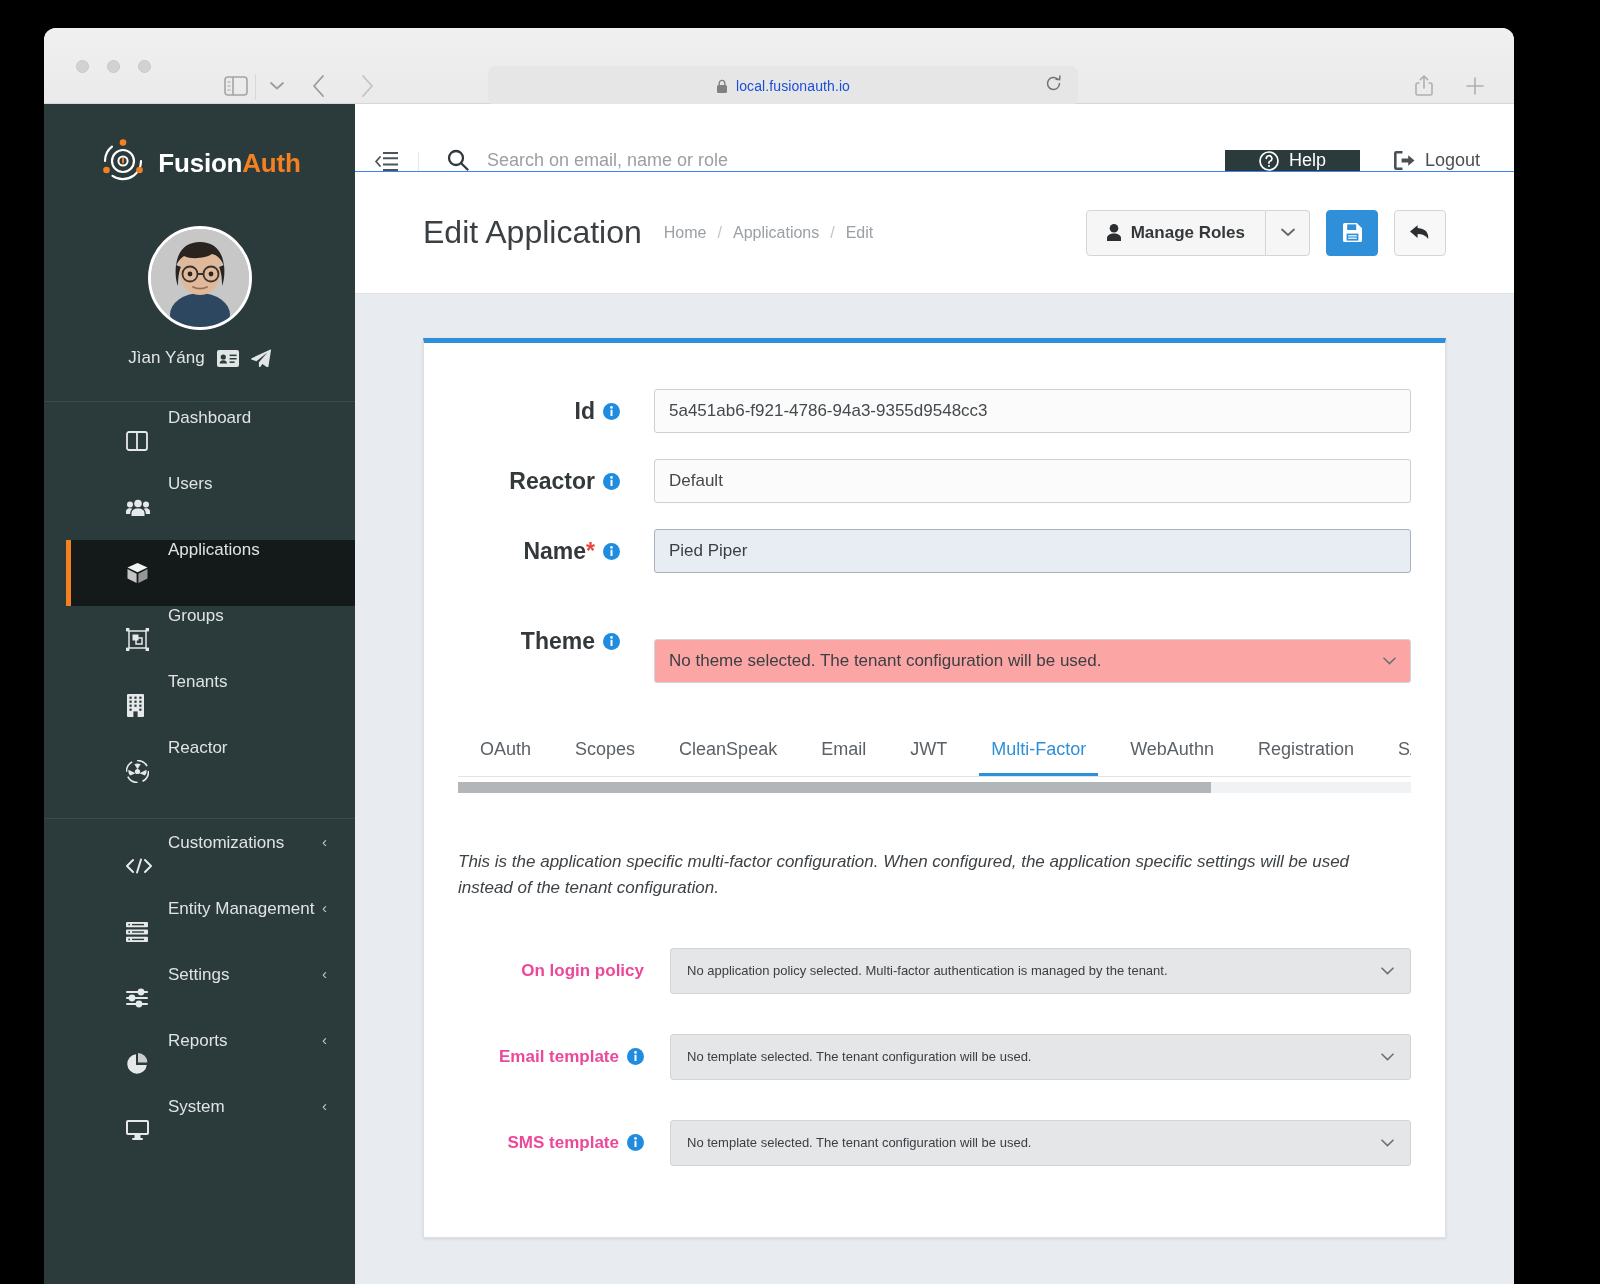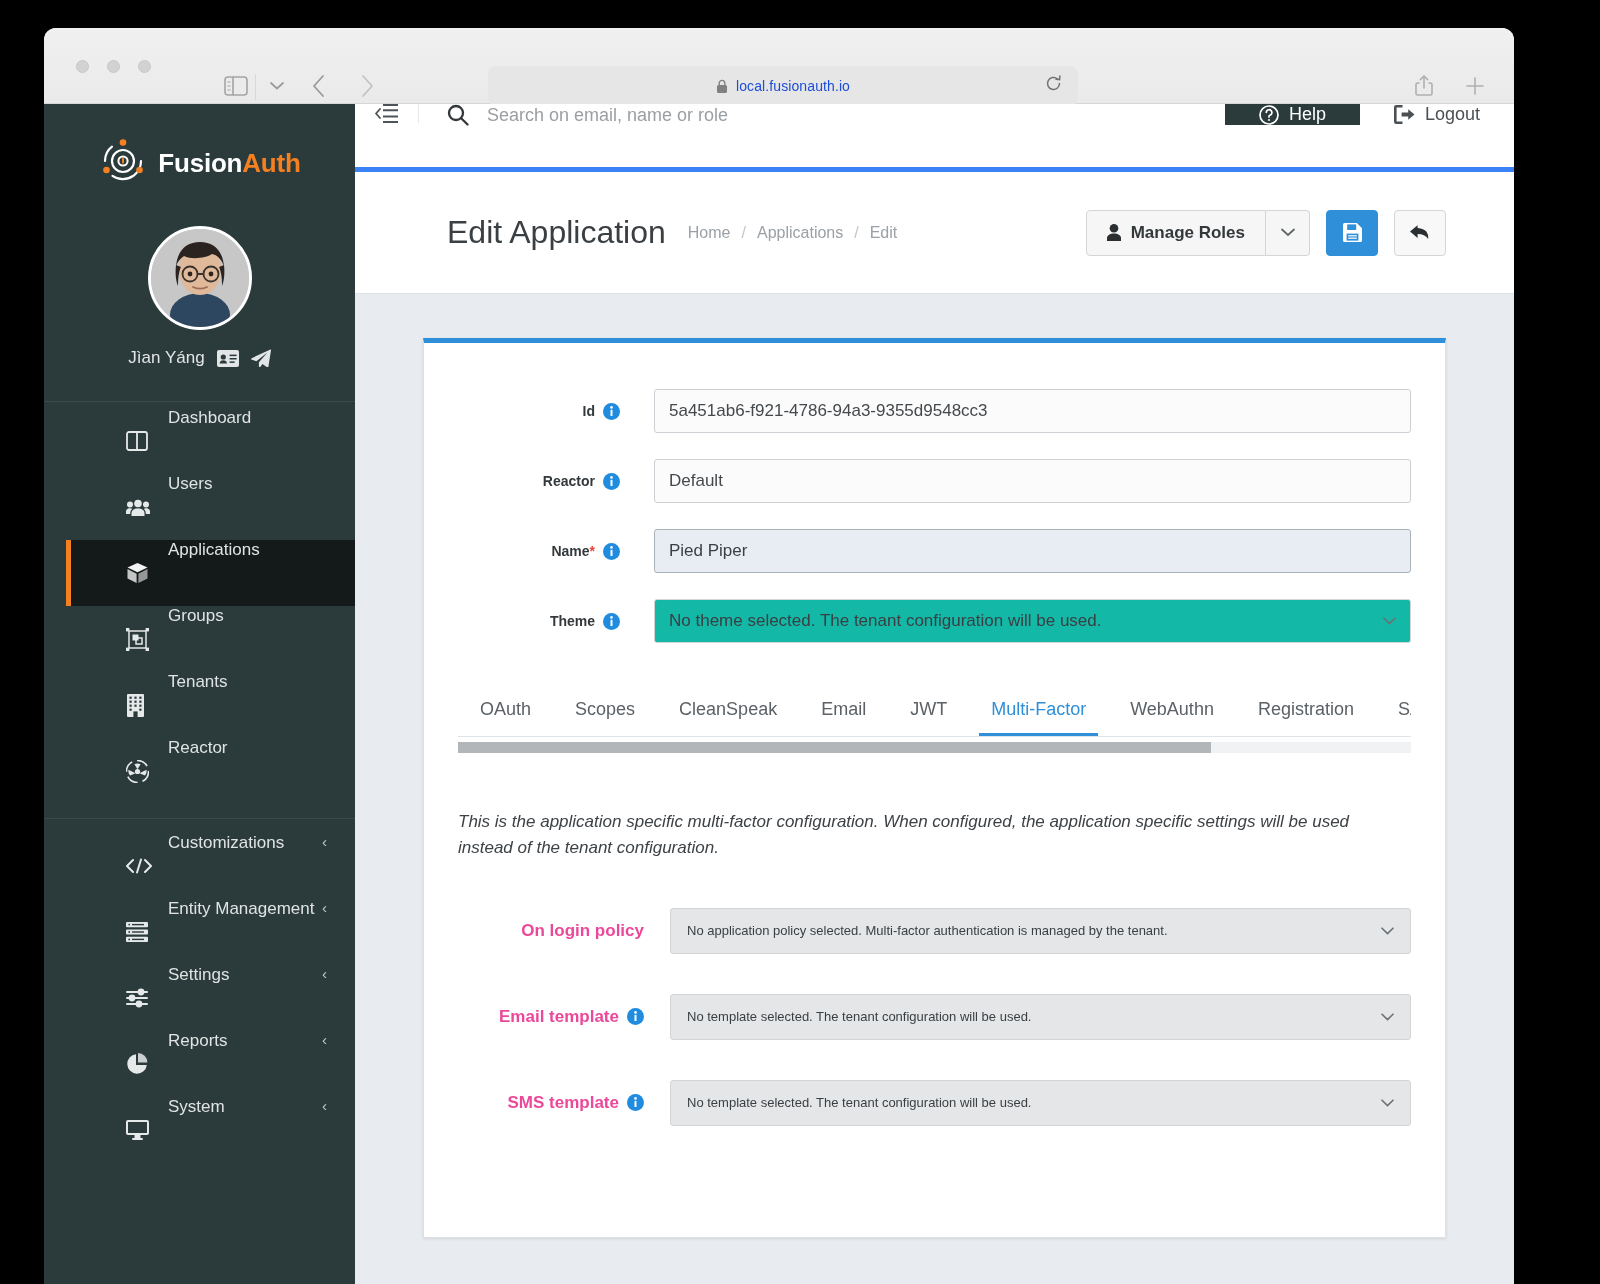--- a/index.html
+++ b/index.html
@@ -107,22 +107,22 @@
   .nav-item.active::before {
     content: ""; position: absolute; left: 0; top: 0; bottom: 0; width: 5px; background: #f58021;
   }
   #nav-divider { height: 1px; background: #3a4a4a; margin: 8px 0; }
 
   
   #main { flex: 1; display: flex; flex-direction: column; min-width: 0; background: #e8ecf1; }
 
   #topbar {
     height: 68px; background: #ffffff;
-    display: flex; align-items: flex-start;
-    border-bottom: 5px solid #3b82f6;
+    display: flex; align-items: flex-end;
+    border-bottom: 1px solid #3b82f6;
   }
   #hamburger-cell {
     width: 64px; display: flex; align-items: center; justify-content: center;
     border-right: 1px solid #e6e8ea; color: #4c5458; cursor: pointer;
   }
   #search-cell { flex: 1; display: flex; align-items: center; gap: 18px; padding-left: 28px; }
   #search-icon { color: #33383b; display: flex; }
   #search-input {
     border: none; outline: none; font-size: 18px; color: #333;
     background: transparent; width: 100%; font-family: "Liberation Sans", sans-serif;
@@ -135,21 +135,21 @@
   #logout-btn {
     color: #4a5054; display: flex; align-items: center; gap: 10px;
     padding: 0 34px; font-size: 18px; cursor: pointer; background: #fff;
   }
 
   #page-header {
     height: 122px; background: #ffffff;
     display: flex; align-items: center; padding: 0 68px 0 68px;
     border-bottom: 1px solid #dfe3e8;
   }
-  #page-title { font-size: 32px; color: #3a3f43; font-weight: 400; margin-left: 24px; }
+  #page-title { font-size: 32px; color: #3a3f43; font-weight: 400; }
   #breadcrumb { display: flex; align-items: center; gap: 11px; margin-left: 22px; font-size: 16px; color: #9aa0a6; }
   #breadcrumb .crumb { cursor: pointer; }
   #breadcrumb .sep { color: #c2c6ca; }
   #header-actions { margin-left: auto; display: flex; align-items: center; gap: 16px; }
 
   .btn-group { display: flex; }
   #manage-roles-btn {
     display: flex; align-items: center; gap: 10px;
     background: #f6f6f6; border: 1px solid #d3d6d9;
     border-radius: 4px 0 0 4px;
@@ -179,38 +179,38 @@
     border: 1px solid #dde1e6;
     border-top: 5px solid #2f8fd8;
     box-shadow: 0 1px 3px rgba(0,0,0,0.10);
     min-height: 900px;
     padding: 46px 0 0 0;
   }
 
   .form-row { display: flex; align-items: center; margin-bottom: 26px; padding: 0 34px 0 0; }
   .form-label {
     width: 230px; min-width: 230px; text-align: right; padding-right: 34px;
-    font-size: 14px; font-weight: bold; color: #33383b;
+    font-size: 23px; font-weight: bold; color: #33383b;
     display: flex; align-items: center; justify-content: flex-end; gap: 8px;
   }
   .req { color: #e8453c; }
   .info-icon { display: inline-flex; }
 
   .form-control {
     flex: 1; height: 44px;
     border: 1px solid #ccd0d4;
     border-radius: 3px;
     background: #fbfbfb;
     font-size: 17px; color: #3a3f43;
     display: flex; align-items: center; padding: 0 14px;
     font-family: "Liberation Sans", sans-serif;
   }
   .form-control.readonly { background: #fbfbfb; color: #44494d; }
   .form-control.focused { background: #e8edf3; border-color: #aab2ba; }
-  .form-control.select { background: #14b8a6; border-color: #d2d5d8; justify-content: space-between; }
+  .form-control.select { background: #fca5a5; border-color: #d2d5d8; justify-content: space-between; margin-top: 40px; }
   .sel-caret { color: #6b7074; display: flex; }
 
   
   #tabs-wrap { margin-top: 56px; padding: 0 34px 0 34px; position: relative; }
   #tabs {
     display: flex; align-items: flex-end; gap: 0;
     border-bottom: 1px solid #e1e4e7;
     overflow: hidden;
     white-space: nowrap;
   }

